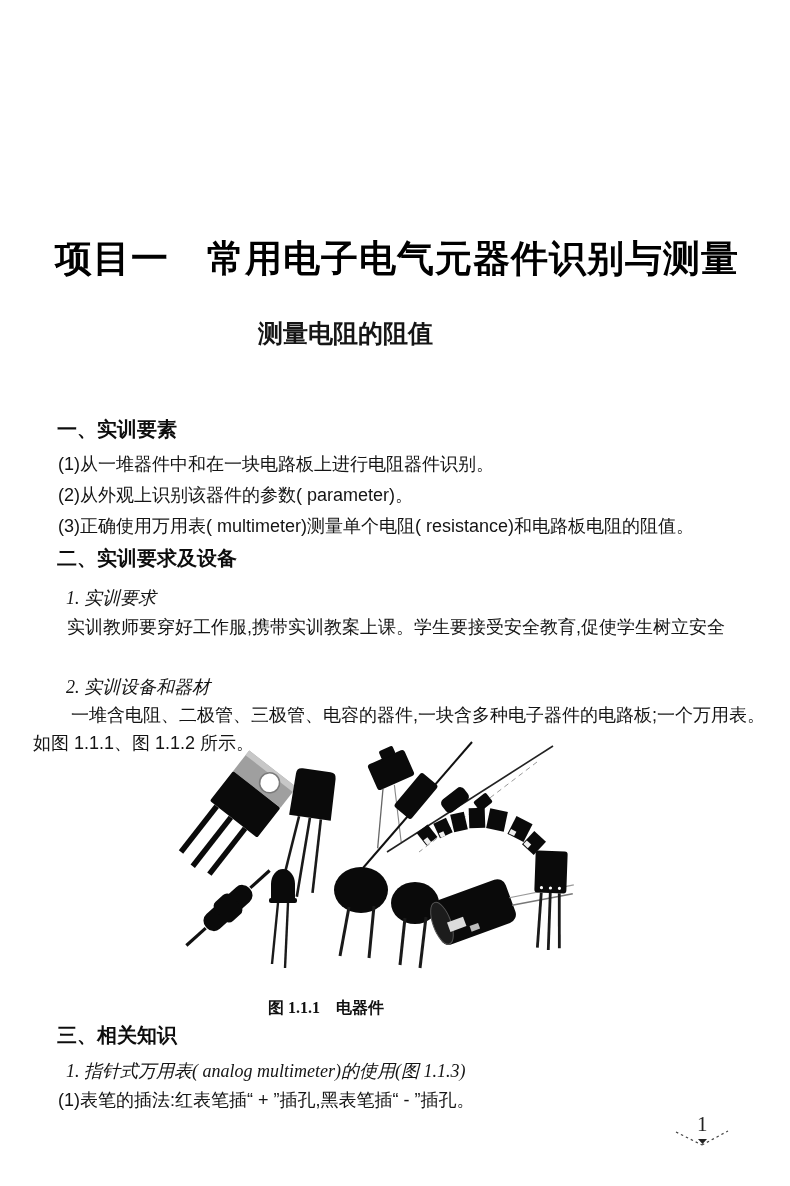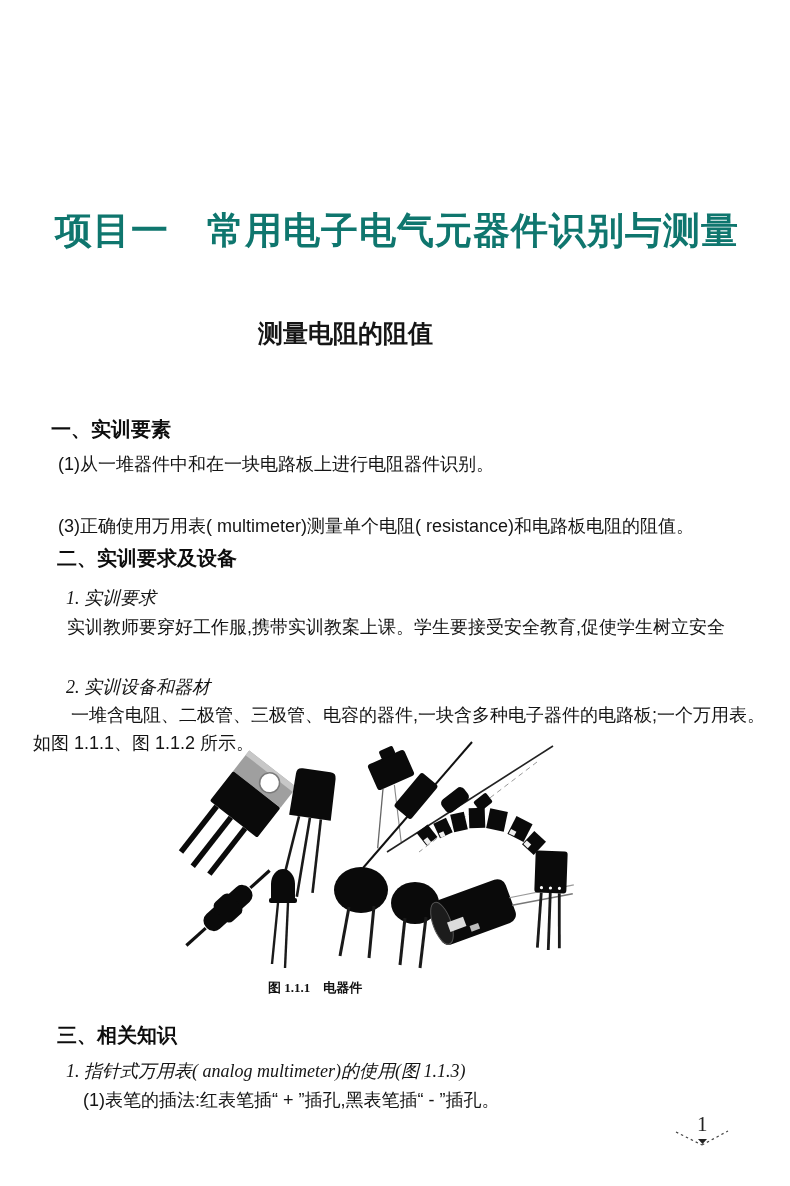--- a/index.html
+++ b/index.html
@@ -12,21 +12,22 @@
     background: #ffffff;
     color: #111;
     overflow: hidden;
   }
   .abs { position: absolute; white-space: nowrap; }
   .chapter-title {
     font-family: "Liberation Serif", "DejaVu Serif", serif;
     font-weight: bold;
     font-size: 37px;
     letter-spacing: 1px;
-    color: #0f766e;
+    color: #000000;
+    margin-top: 28px;
   }
   .task-title {
     font-family: "Liberation Sans", "DejaVu Sans", sans-serif;
     font-weight: bold;
     font-size: 25px;
     line-height: 34px;
     color: #151515;
   }
   .task-line2 { padding-left: 93px; }
   .h2 {
@@ -42,43 +43,45 @@
   }
   .kaiti {
     font-family: Liberation Serif, serif;
     font-style: italic;
     font-size: 18px;
     color: #141414;
   }
   .caption {
     font-family: "Liberation Serif", "DejaVu Serif", serif;
     font-weight: bold;
-    font-size: 13px;
+    font-size: 16px;
     color: #111;
+    margin-top: 19px;
   }
   .page-num {
     font-family: "Liberation Serif", "DejaVu Serif", serif;
     font-size: 21px;
     color: #222;
   }
   svg { display: block; }
 </style>
 </head>
 <body>
 
 <div class="page">
 
   <div class="abs chapter-title" style="left:55px; top:206px;">项目一　常用电子电气元器件识别与测量</div>
 
   <div class="abs task-title" style="left:165px; top:316px;">
     <div class="task-line2">测量电阻的阻值</div>
   </div>
 
-  <div class="abs h2" style="left:51px; top:416px;">一、实训要素</div>
+  <div class="abs h2" style="left:57px; top:416px;">一、实训要素</div>
   <div class="abs body-text" style="left:58px; top:452px;">(1)从一堆器件中和在一块电路板上进行电阻器件识别。</div>
+  <div class="abs body-text" style="left:58px; top:483px;">(2)从外观上识别该器件的参数( parameter)。</div>
   <div class="abs body-text" style="left:58px; top:514px;">(3)正确使用万用表( multimeter)测量单个电阻( resistance)和电路板电阻的阻值。</div>
 
   <div class="abs h2" style="left:57px; top:545px;">二、实训要求及设备</div>
   <div class="abs kaiti" style="left:66px; top:586px;">1. 实训要求</div>
   <div class="abs body-text" style="left:67px; top:615px;">实训教师要穿好工作服,携带实训教案上课。学生要接受安全教育,促使学生树立安全</div>
   <div class="abs kaiti" style="left:66px; top:675px;">2. 实训设备和器材</div>
   <div class="abs body-text" style="left:71px; top:703px;">一堆含电阻、二极管、三极管、电容的器件,一块含多种电子器件的电路板;一个万用表。</div>
   <div class="abs body-text" style="left:33px; top:731px;">如图 1.1.1、图 1.1.2 所示。</div>
 
   <svg class="abs" style="left:165px; top:740px;" width="460" height="238" viewBox="0 0 460 238">
@@ -199,21 +202,21 @@
       <line x1="-9" y1="21" x2="-11" y2="76" stroke="#1a1a1a" stroke-width="2.8"></line>
       <line x1="0" y1="21" x2="0" y2="78" stroke="#1a1a1a" stroke-width="2.8"></line>
       <line x1="9" y1="21" x2="11" y2="76" stroke="#1a1a1a" stroke-width="2.8"></line>
     </g>
   </svg>
 
   <div class="abs caption" style="left:268px; top:979px;">图 1.1.1　电器件</div>
 
   <div class="abs h2" style="left:57px; top:1022px;">三、相关知识</div>
   <div class="abs kaiti" style="left:66px; top:1059px;">1. 指针式万用表( analog multimeter)的使用(图 1.1.3)</div>
-  <div class="abs body-text" style="left:58px; top:1088px;margin-left:25px;">(1)表笔的插法:红表笔插“ + ”插孔,黑表笔插“ - ”插孔。</div>
+  <div class="abs body-text" style="left:58px; top:1088px;">(1)表笔的插法:红表笔插“ + ”插孔,黑表笔插“ - ”插孔。</div>
 
   <div class="abs page-num" style="left:697px; top:1112px;">1</div>
   <svg class="abs" style="left:674px; top:1127px;" width="58" height="22" viewBox="0 0 58 22">
     <line x1="2" y1="5" x2="28" y2="18" stroke="#444" stroke-width="1.2" stroke-dasharray="2.5 3"></line>
     <line x1="28" y1="18" x2="54" y2="4" stroke="#444" stroke-width="1.2" stroke-dasharray="2.5 3"></line>
     <path d="M 24,12 L 33,12 L 28.5,17 Z" fill="#222"></path>
   </svg>
 
 </div>
 

